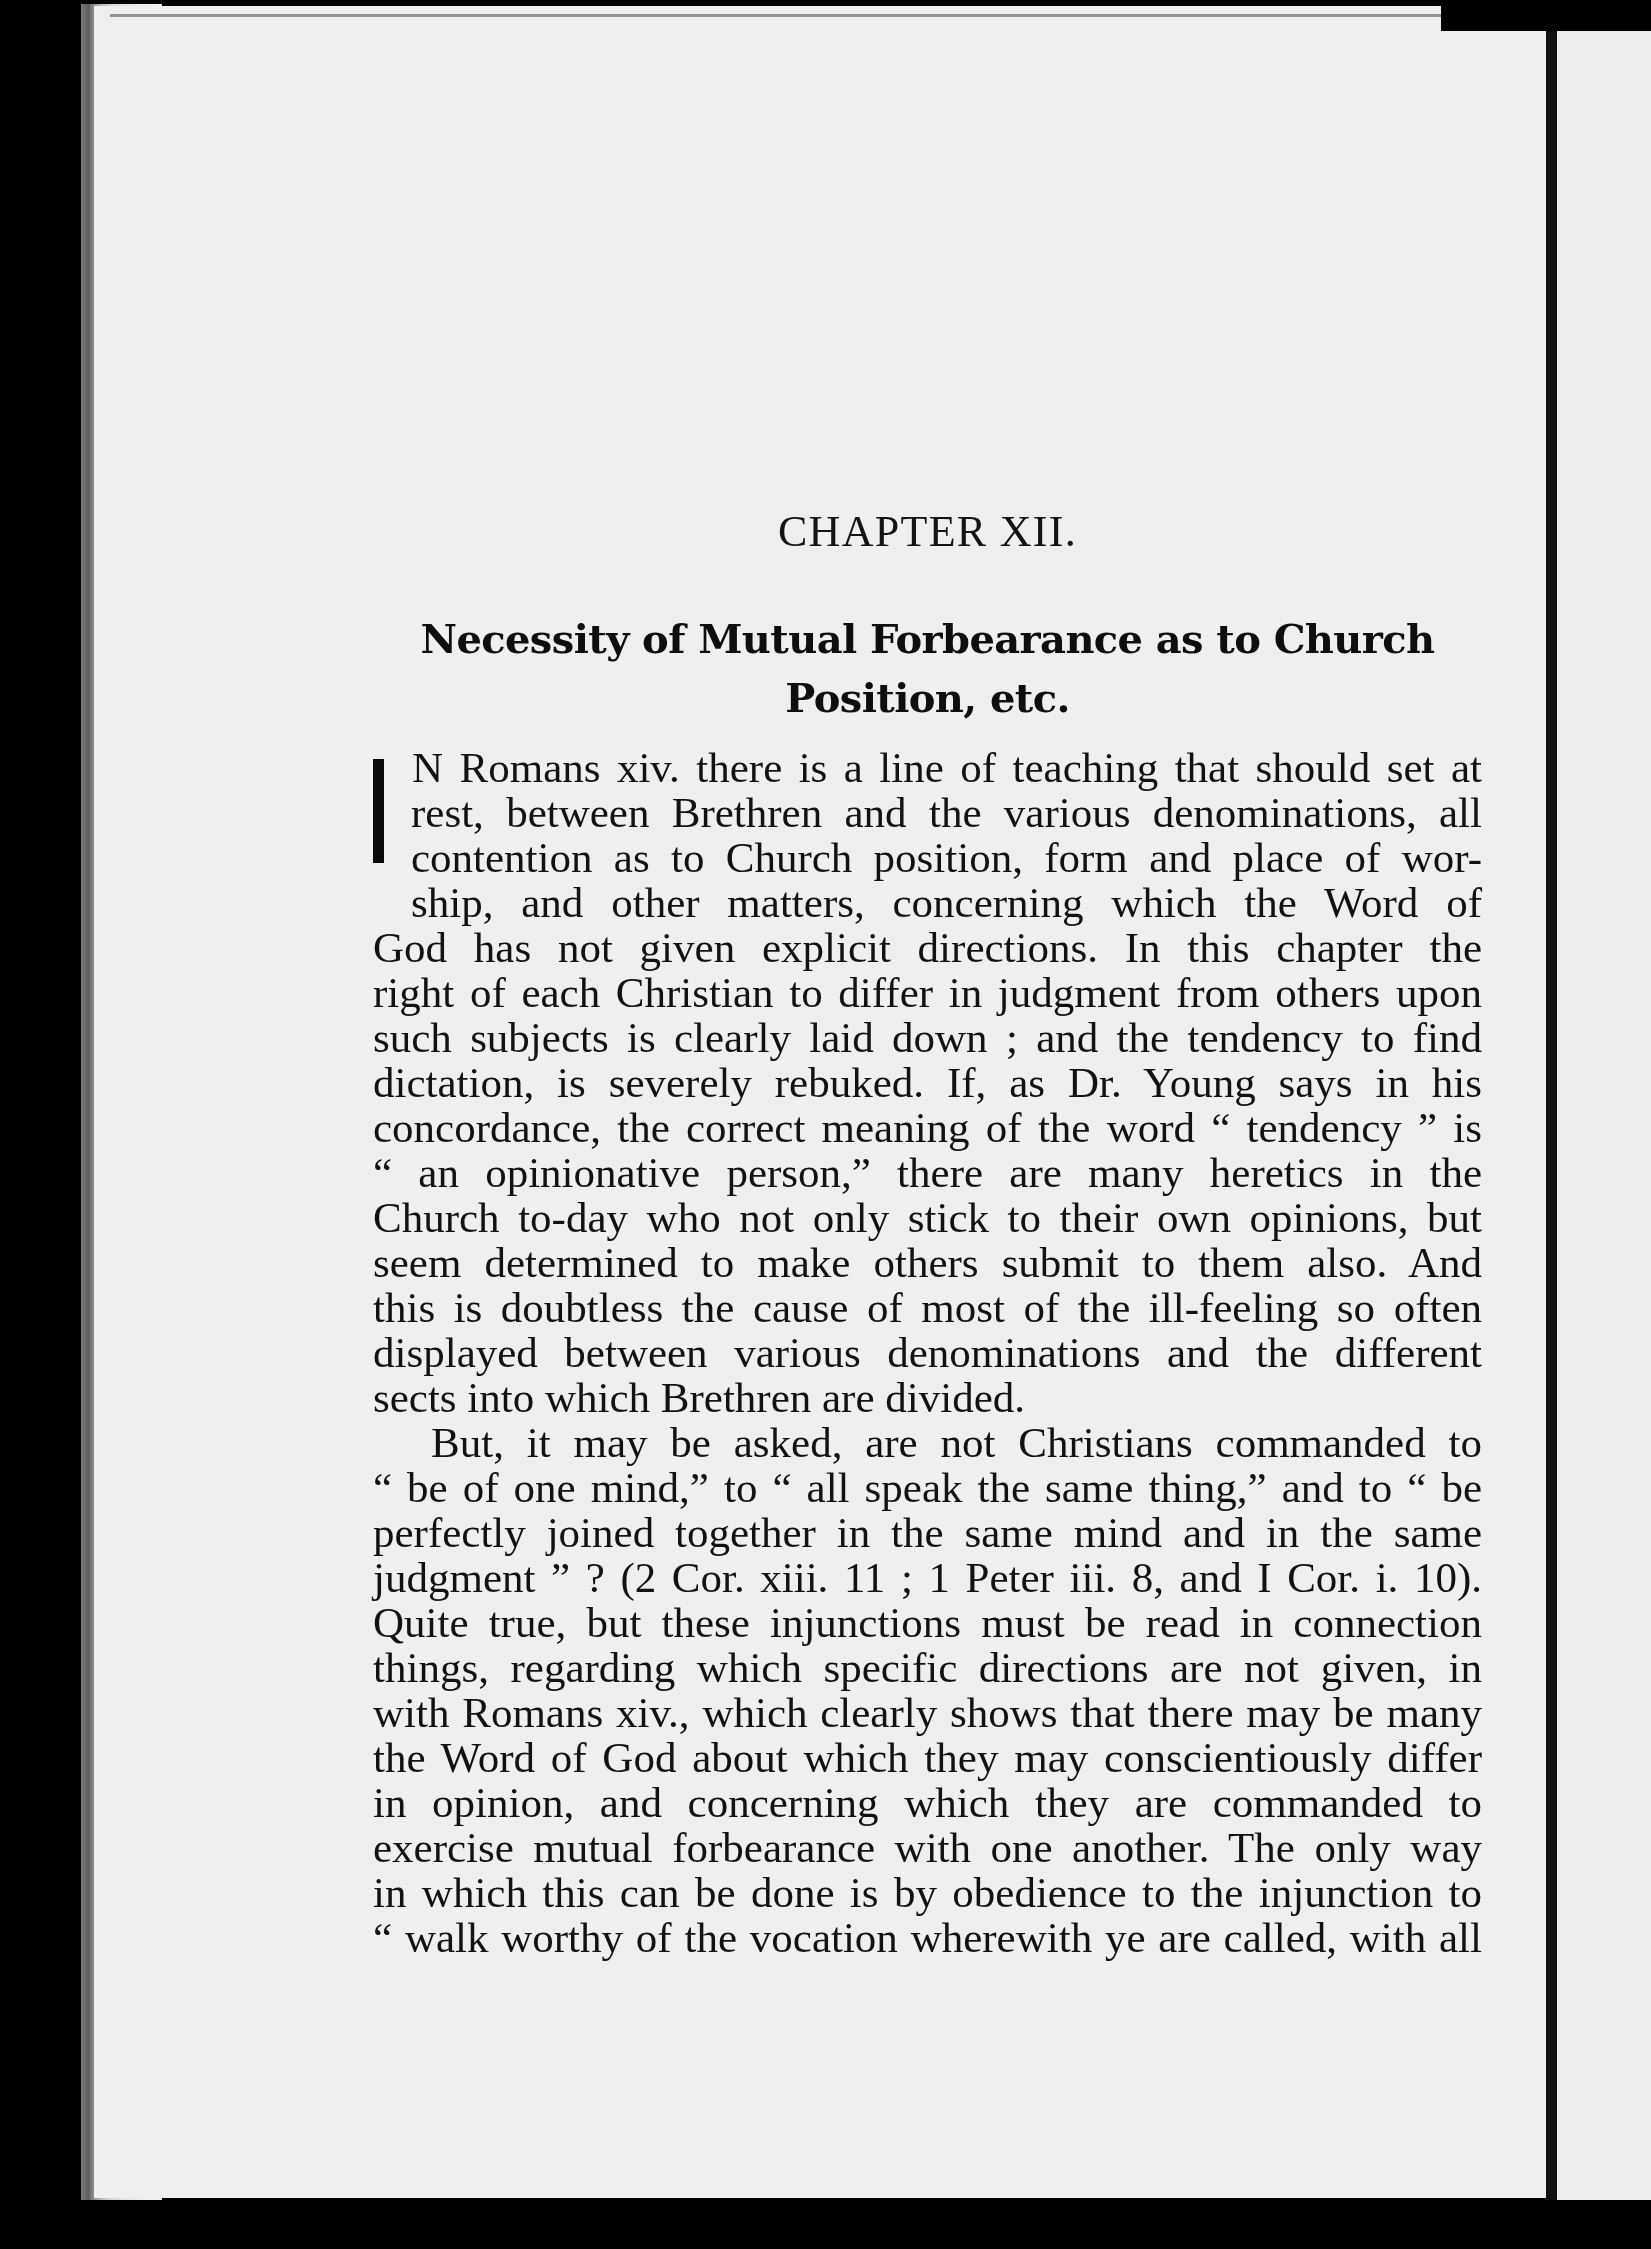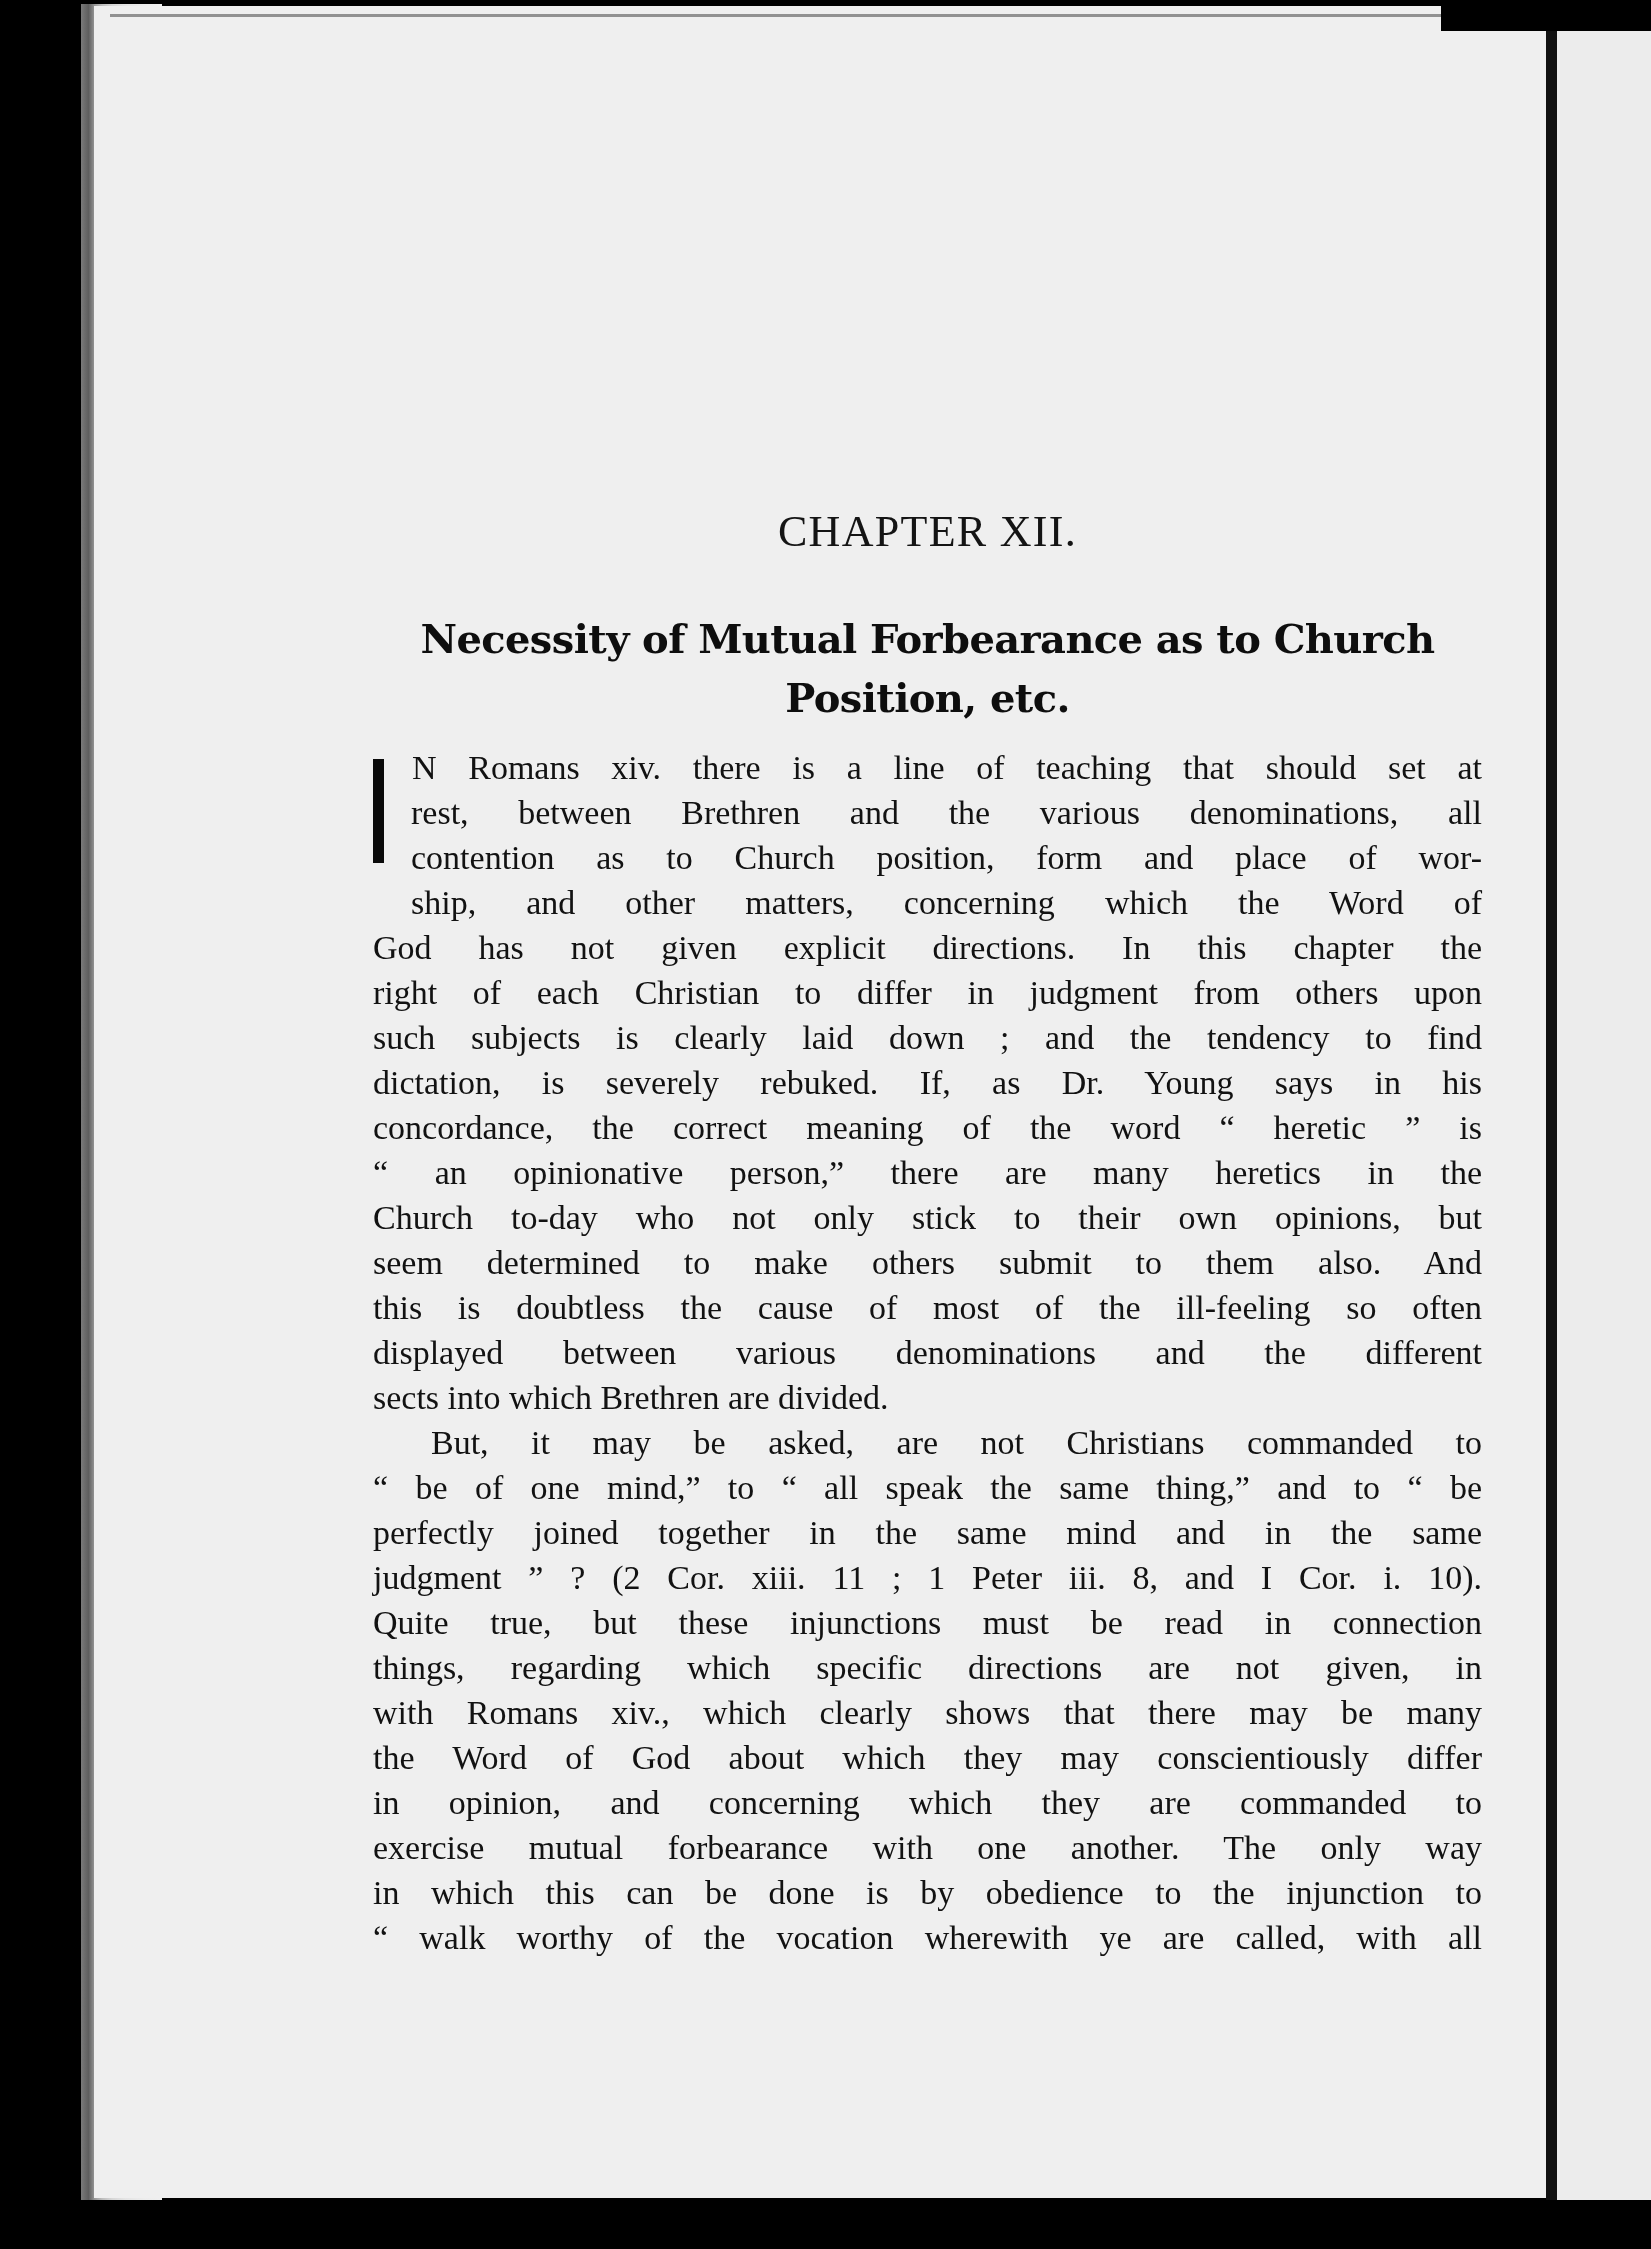--- a/index.html
+++ b/index.html
@@ -114,21 +114,21 @@
       color: #0e0e0e;
       letter-spacing: -0.6px;
       margin-top: 14px;
     }
     .body-text {
       position: absolute;
       top: 745px;
       left: 0;
       width: 1109px;
       font-family: "Liberation Serif", serif;
-      font-size: 34px;
+      font-size: 43px;
       line-height: 45px;
       color: #121212;
       text-align: justify;
     }
     .line {
       display: block;
       white-space: nowrap;
       text-align-last: justify;
       text-align: justify;
     }
@@ -175,21 +175,21 @@
   <div class="body-text">
     <div>
       <span class="line" style="padding-left:39px">N Romans xiv. there is a line of teaching that should set at</span>
       <span class="line indent-drop">rest, between Brethren and the various denominations, all</span>
       <span class="line indent-drop">contention as to Church position, form and place of wor-</span>
       <span class="line indent-drop">ship, and other matters, concerning which the Word of</span>
       <span class="line">God has not given explicit directions. In this chapter the</span>
       <span class="line">right of each Christian to differ in judgment from others upon</span>
       <span class="line">such subjects is clearly laid down ; and the tendency to find</span>
       <span class="line">dictation, is severely rebuked. If, as Dr. Young says in his</span>
-      <span class="line">concordance, the correct meaning of the word “ heretic ” is</span>
+      <span class="line">concordance, the correct meaning of the word “ tendency ” is</span>
       <span class="line">“ an opinionative person,” there are many heretics in the</span>
       <span class="line">Church to-day who not only stick to their own opinions, but</span>
       <span class="line">seem determined to make others submit to them also. And</span>
       <span class="line">this is doubtless the cause of most of the ill-feeling so often</span>
       <span class="line">displayed between various denominations and the different</span>
       <span class="line last">sects into which Brethren are divided.</span>
     </div>
     <div>
       <span class="line indent-para">But, it may be asked, are not Christians commanded to</span>
       <span class="line">“ be of one mind,” to “ all speak the same thing,” and to “ be</span>

